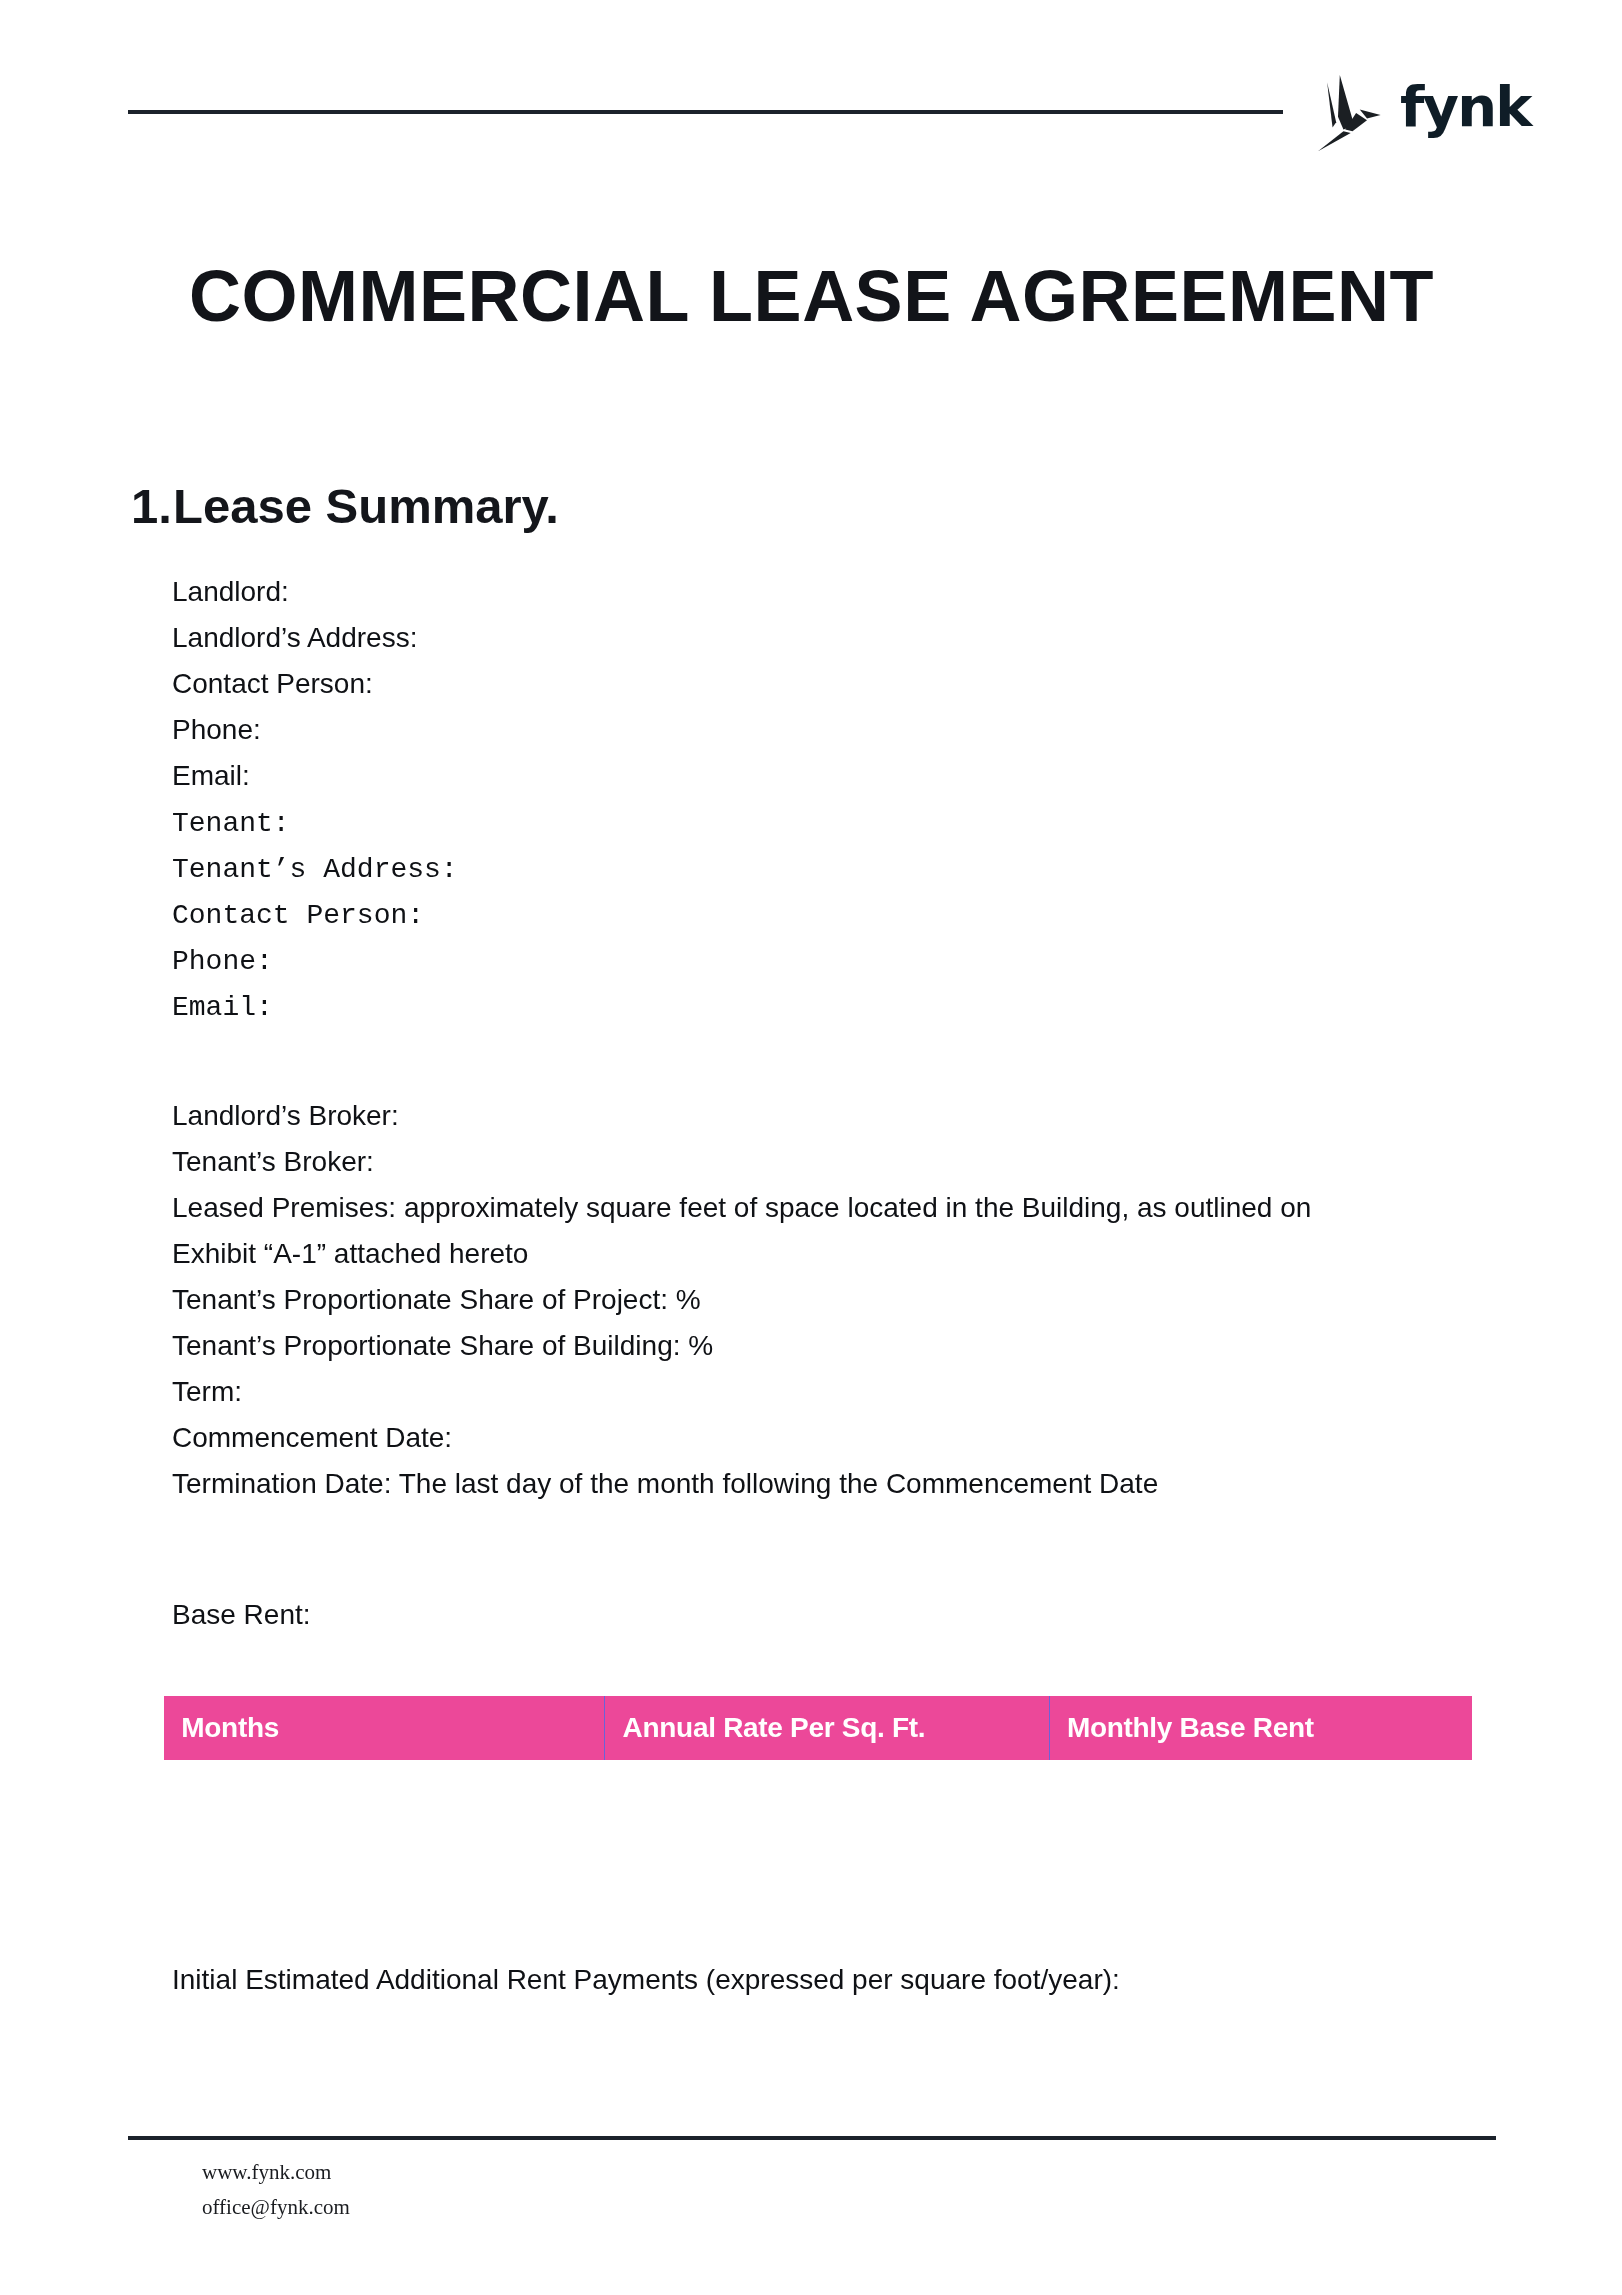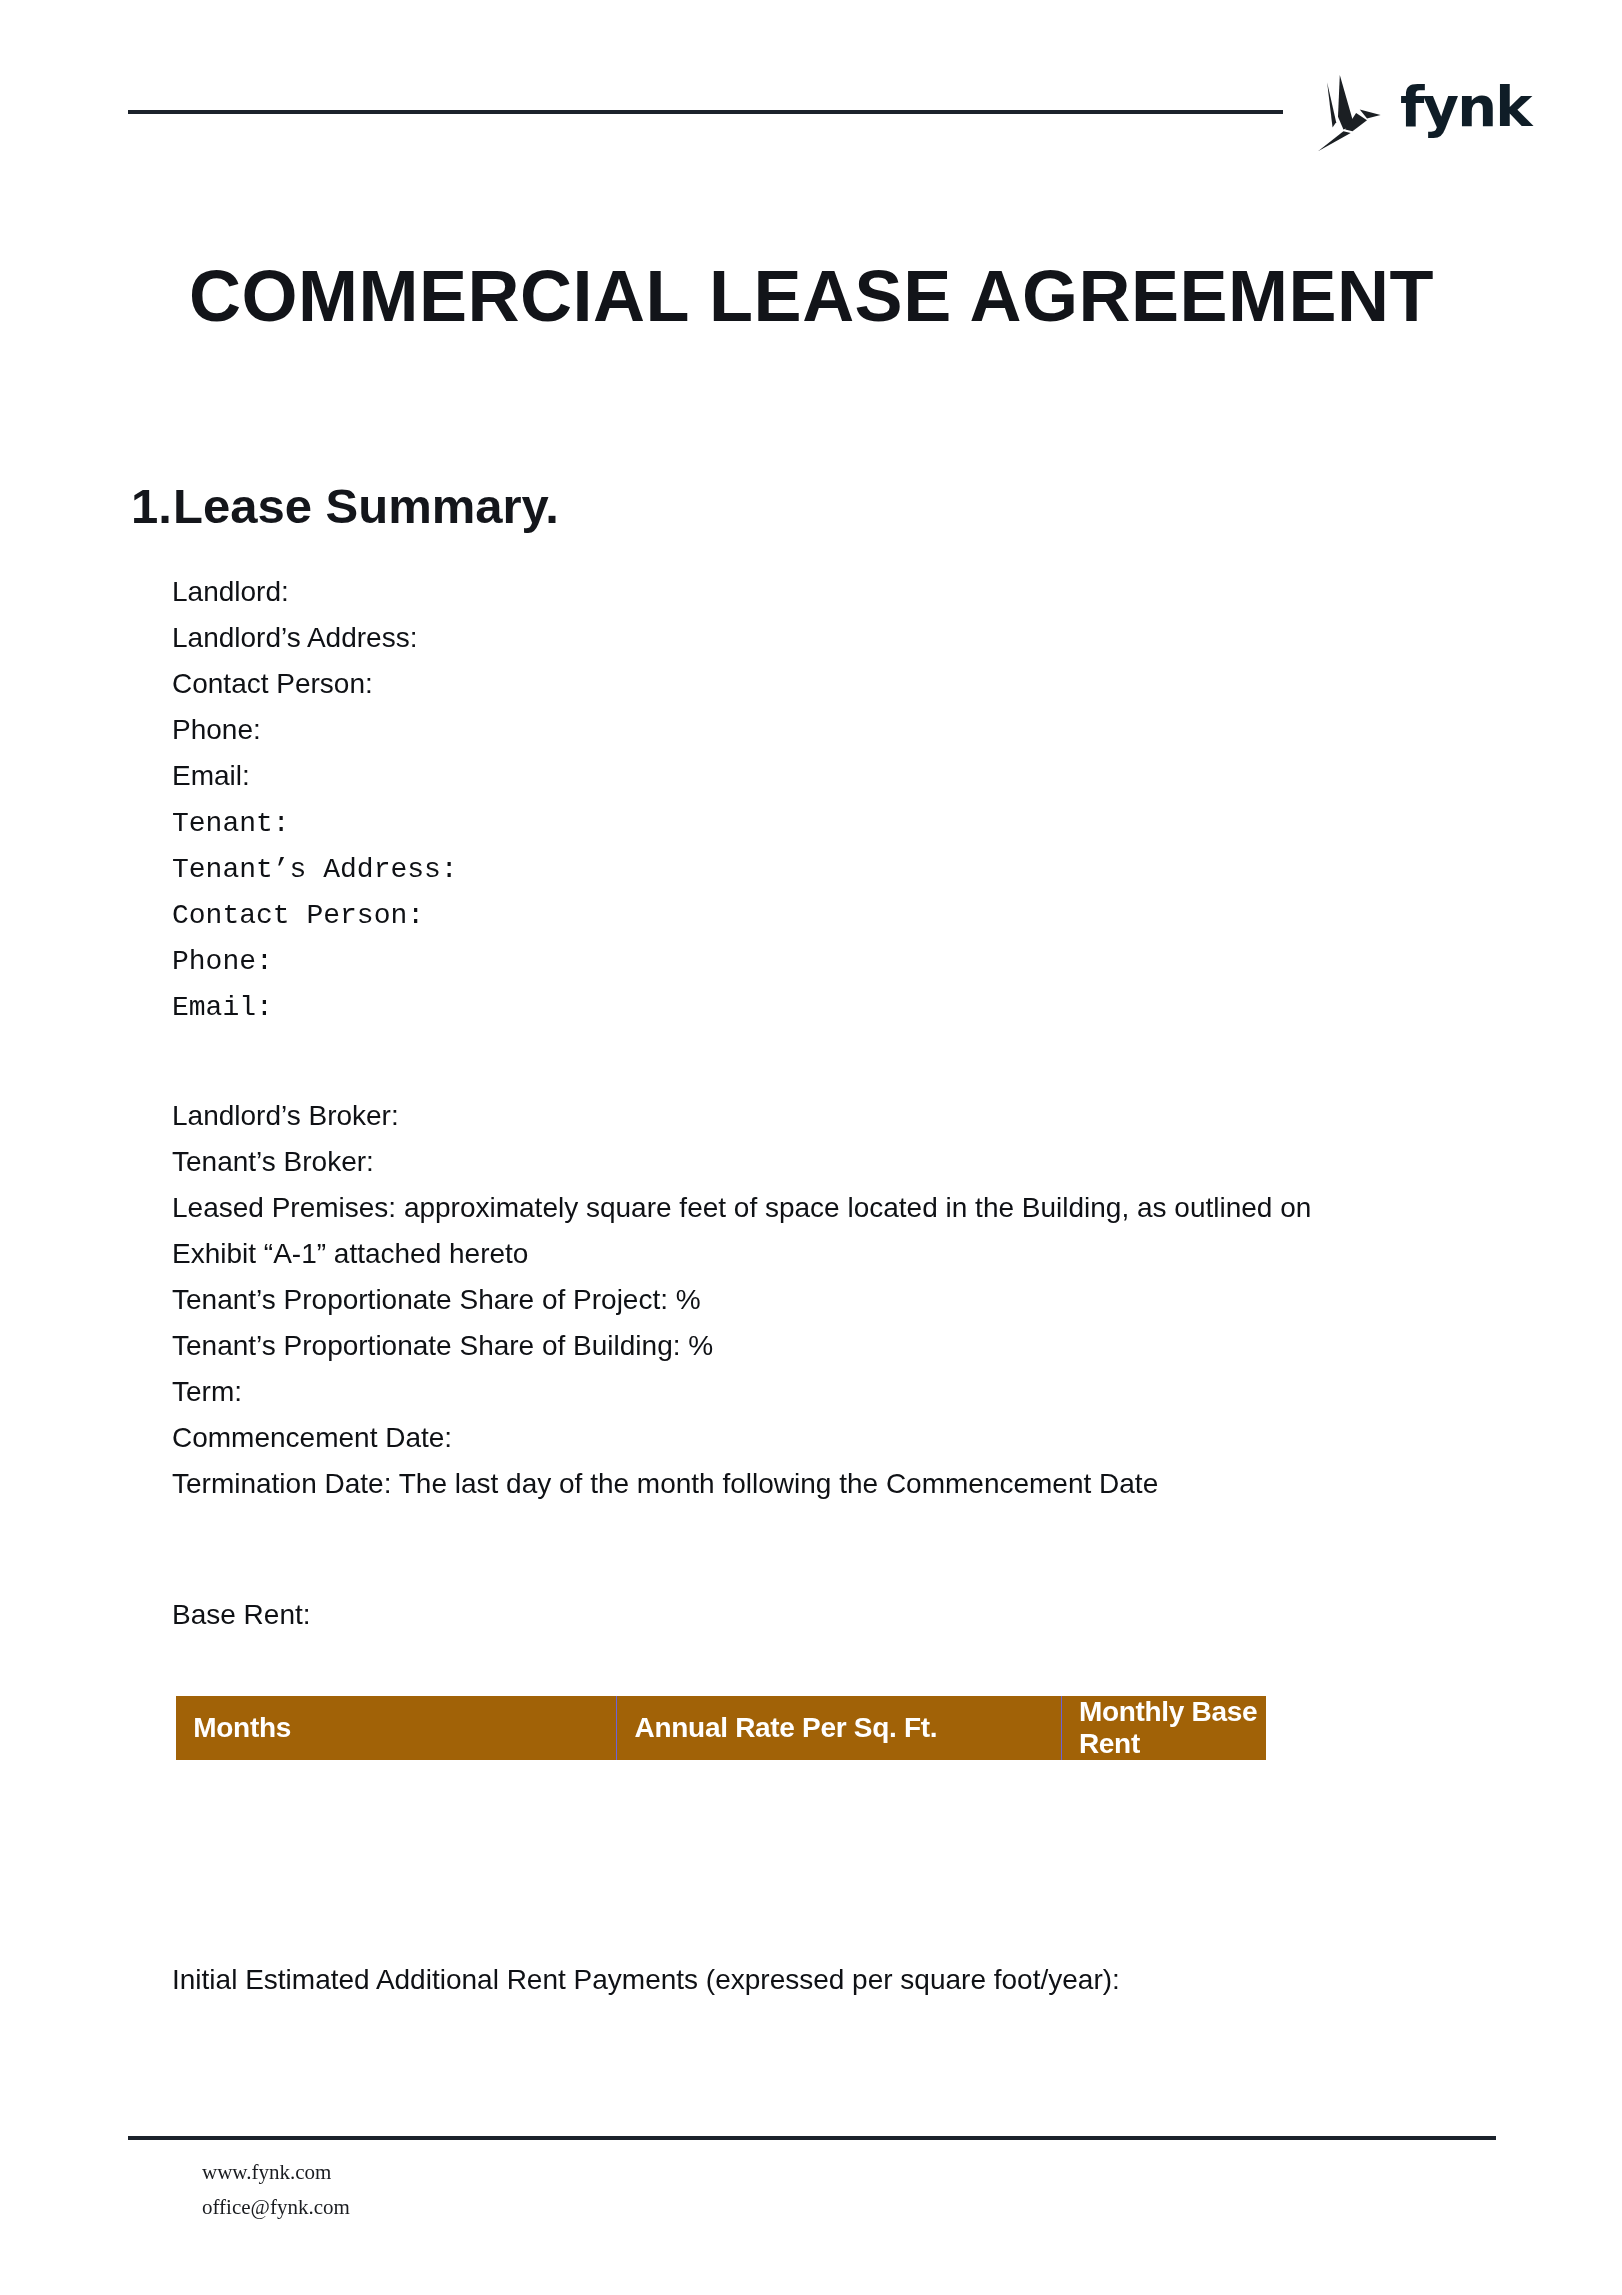--- a/index.html
+++ b/index.html
@@ -34,22 +34,22 @@
   .body-block { position: absolute; left: 172px; font-size: 28px; line-height: 46px; color: #0f1115; }
   .body-block div { white-space: nowrap; }
 
   #landlord-block { top: 569px; }
   #tenant-block { top: 801px; font-family: Liberation Mono, monospace; }
   #premises-block { top: 1093px; }
   #base-rent-block { top: 1574px; margin-top: 18px; }
   #additional-rent-block { top: 1957px; text-align: center; }
 
   #rent-table {
-    position: absolute; left: 176px; top: 1696px; width: 1090px; height: 64px;
-    border-collapse: collapse; background: #a16207;
+    position: absolute; left: 164px; top: 1696px; width: 1308px; height: 64px;
+    border-collapse: collapse; background: #ec4899;
   }
   #rent-table th {
     color: #ffffff; font-weight: bold; font-size: 28px; text-align: left;
     padding: 0 0 0 17.3px; height: 64px; border-right: 0.9px solid #6a62d9;
     font-family: "Liberation Sans", sans-serif; letter-spacing: -0.3px;
   }
   #rent-table th:last-child { border-right: none; }
   #rent-table th.c1 { width: 423px; }
   #rent-table th.c2 { width: 426px; }
 

